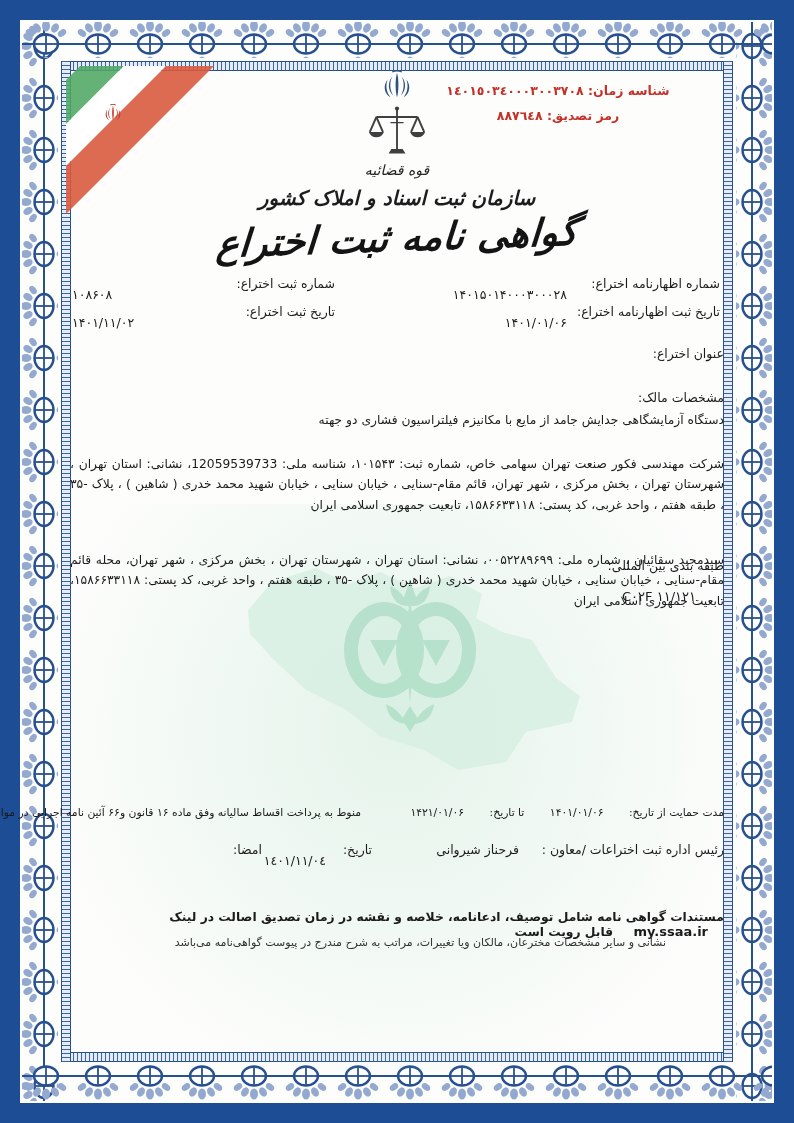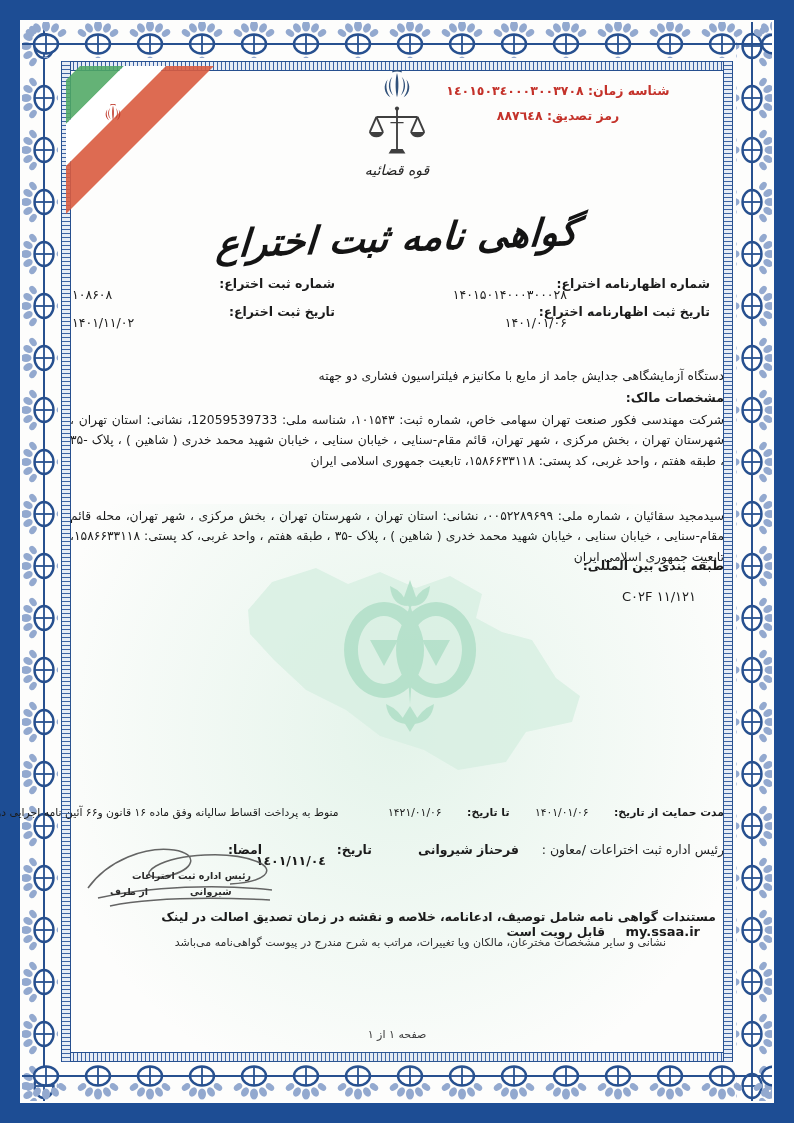--- a/index.html
+++ b/index.html
@@ -22,34 +22,34 @@
     background:radial-gradient(ellipse at 50% 40%,rgba(176,224,197,.32),rgba(176,224,197,.10) 55%,transparent 78%);}
   .z{z-index:2;}
   .red-ids{top:4px;right:36px;width:260px;text-align:center;color:#c4322a;
     font-weight:bold;font-size:12.5px;line-height:2.0;}
   .center{left:50%;transform:translateX(-50%);text-align:center;}
   .qove{top:88px;font-size:14px;font-style:italic;color:#222;}
   .org{top:112px;font-size:20px;font-weight:bold;font-style:italic;color:#1c1c1c;
     letter-spacing:-.5px;}
   .bigtitle{top:142px;font-size:38px;font-weight:bold;font-style:italic;color:#141414;
     white-space:nowrap;transform:translateX(-50%) rotate(-2deg) skewX(-6deg);}
-  .lbl{font-weight:bold;}
+  .lbl{font-weight:normal;}
   .num{direction:ltr;unicode-bidi:embed;margin-top:11px;}
   .row1{top:202px}.row2{top:230px}
-  .f-app-l{right:14px}.f-app-v{right:157px}.f-reg-l{right:389px}.f-reg-v{left:2px}
+  .f-app-l{right:4px}.f-app-v{right:157px}.f-reg-l{right:389px}.f-reg-v{left:2px}
   .sec{right:0;left:0;line-height:1.65;text-align:justify;}
-  .para{font-size:12.3px;}
+  .para{font-size:12.3px;margin-top:44px;}
   .cls-val{right:28px;font-size:13px;}
   .prot{top:732px;white-space:nowrap;font-size:10.8px;right:0;left:0;}
   .prot .gap{display:inline-block;width:22px;}
   .prot .biggap{display:inline-block;width:46px;}
   .sig-row{top:768px;font-size:12.5px;}
   .stamp{left:10px;top:764px;width:205px;height:78px;}
   .stamp-text{position:absolute;font-weight:bold;font-size:9.5px;color:#2a2a2a;white-space:nowrap;}
-  .docs{top:836px;font-weight:bold;font-size:12.3px;right:8px;}
+  .docs{top:836px;font-weight:bold;font-size:12.3px;right:0;}
   .docs .latin{direction:ltr;unicode-bidi:embed;margin:0 16px;font-size:13px;}
   .addr{top:862px;right:58px;font-size:11px;color:#2f2f2f;margin-left:19px;}
   .pagefoot{top:954px;left:0;right:0;text-align:center;font-size:11px;color:#3a3a3a;}
   .flag{left:-4px;top:-8px;}
   .wm{left:150px;top:470px;z-index:0;opacity:.85;}
 </style>
 </head>
 <body>
 
 <div class="panel">
@@ -186,32 +186,34 @@
       </div>
     </div>
 
     <svg class="abs center z" style="top:-4px" width="30" height="32" viewBox="0 0 32 34">
       <use href="#emb" x="0" y="0" width="32" height="34" style="color:#31517a"></use>
     </svg>
     <svg class="abs center z" style="top:30px" width="60" height="56" viewBox="0 0 64 58">
       <use href="#scales" x="0" y="0" width="64" height="58"></use>
     </svg>
     <div class="abs center qove z">قوه قضائیه</div>
+    <div class="abs center org z">سازمان ثبت اسناد و املاک کشور</div>
     <div class="abs bigtitle z" style="left:50%">گواهی نامه ثبت اختراع</div>
 
     <span class="abs row1 f-app-l lbl z">شماره اظهارنامه اختراع:</span>
     <span class="abs row1 f-app-v num z">۱۴۰۱۵۰۱۴۰۰۰۳۰۰۰۲۸</span>
     <span class="abs row1 f-reg-l lbl z">شماره ثبت اختراع:</span>
     <span class="abs row1 f-reg-v num z">۱۰۸۶۰۸</span>
 
     <span class="abs row2 f-app-l lbl z">تاریخ ثبت اظهارنامه اختراع:</span>
     <span class="abs row2 f-app-v num z">۱۴۰۱/۰۱/۰۶</span>
     <span class="abs row2 f-reg-l lbl z">تاریخ ثبت اختراع:</span>
     <span class="abs row2 f-reg-v num z">۱۴۰۱/۱۱/۰۲</span>
 
+    <div class="abs sec lbl z" style="top:270px">عنوان اختراع:</div>
     <div class="abs sec para z" style="top:292px">دستگاه آزمایشگاهی جدایش جامد از مایع با مکانیزم فیلتراسیون فشاری دو جهته</div>
 
     <div class="abs sec lbl z" style="top:314px">مشخصات مالک:</div>
     <div class="abs sec para z" style="top:336px">شرکت مهندسی فکور صنعت تهران سهامی خاص، شماره ثبت: ۱۰۱۵۴۳، شناسه ملی: 12059539733، نشانی: استان تهران ، شهرستان تهران ، بخش مرکزی ، شهر تهران، قائم مقام-سنایی ، خیابان سنایی ، خیابان شهید محمد خدری ( شاهین ) ، پلاک -۳۵ ، طبقه هفتم ، واحد غربی، کد پستی: ۱۵۸۶۶۳۳۱۱۸، تابعیت جمهوری اسلامی ایران</div>
 
     <div class="abs sec para z" style="top:432px">سیدمجید سقائیان ، شماره ملی: ۰۰۵۲۲۸۹۶۹۹، نشانی: استان تهران ، شهرستان تهران ، بخش مرکزی ، شهر تهران، محله قائم مقام-سنایی ، خیابان سنایی ، خیابان شهید محمد خدری ( شاهین ) ، پلاک -۳۵ ، طبقه هفتم ، واحد غربی، کد پستی: ۱۵۸۶۶۳۳۱۱۸، تابعیت جمهوری اسلامی ایران</div>
 
     <div class="abs sec lbl z" style="top:482px">طبقه بندی بین المللی:</div>
     <div class="abs cls-val num z" style="top:504px">C۰۲F ۱۱/۱۲۱</div>
 
@@ -222,36 +224,23 @@
       <span class="num">۱۴۲۱/۰۱/۰۶</span><span class="biggap"></span>
       <span>منوط به پرداخت اقساط سالیانه وفق ماده ۱۶ قانون و۶۶ آئین نامه اجرایی در مواعد مقرر می باشد.</span>
     </div>
 
     <span class="abs sig-row z" style="right:0">رئیس اداره ثبت اختراعات /معاون :</span>
     <span class="abs sig-row lbl z" style="right:205px">فرحناز شیروانی</span>
     <span class="abs sig-row lbl z" style="right:352px">تاریخ:</span>
     <span class="abs sig-row lbl num z" style="right:398px">١٤٠١/١١/٠٤</span>
     <span class="abs sig-row lbl z" style="right:462px">امضا:</span>
 
-    <div class="abs stamp z">
-      <svg width="205" height="78" viewBox="0 0 205 78">
-        <g stroke="#555" stroke-width="1.5" fill="none" opacity="0.9">
-          <path d="M8,50 C28,22 66,8 94,12 C120,16 114,32 88,38 C70,42 62,36 76,28 C98,16 150,12 178,24 C196,32 186,44 150,46"></path>
-          <path d="M18,60 C70,48 140,46 192,52"></path>
-          <path d="M30,68 C80,58 150,60 190,62"></path>
-        </g>
-      </svg>
-      <div class="stamp-text" style="top:32px;left:52px">رئیس اداره ثبت اختراعات</div>
-      <div class="stamp-text" style="top:48px;left:30px">از طرف</div>
-      <div class="stamp-text" style="top:48px;left:110px">شیروانی</div>
-    </div>
 
     <div class="abs docs z">
       <span>مستندات گواهی نامه شامل توصیف، ادعانامه، خلاصه و نقشه در زمان تصدیق اصالت در لینک</span>
       <span class="latin">my.ssaa.ir</span>
       <span>قابل رویت است</span>
     </div>
     <div class="abs addr z">نشانی و سایر مشخصات مخترعان، مالکان ویا تغییرات، مراتب به شرح مندرج در پیوست گواهی‌نامه می‌باشد</div>
 
-    <div class="abs pagefoot z">صفحه ۱ از ۱</div>
 
   </div>
 </div>
 
 </body></html>

